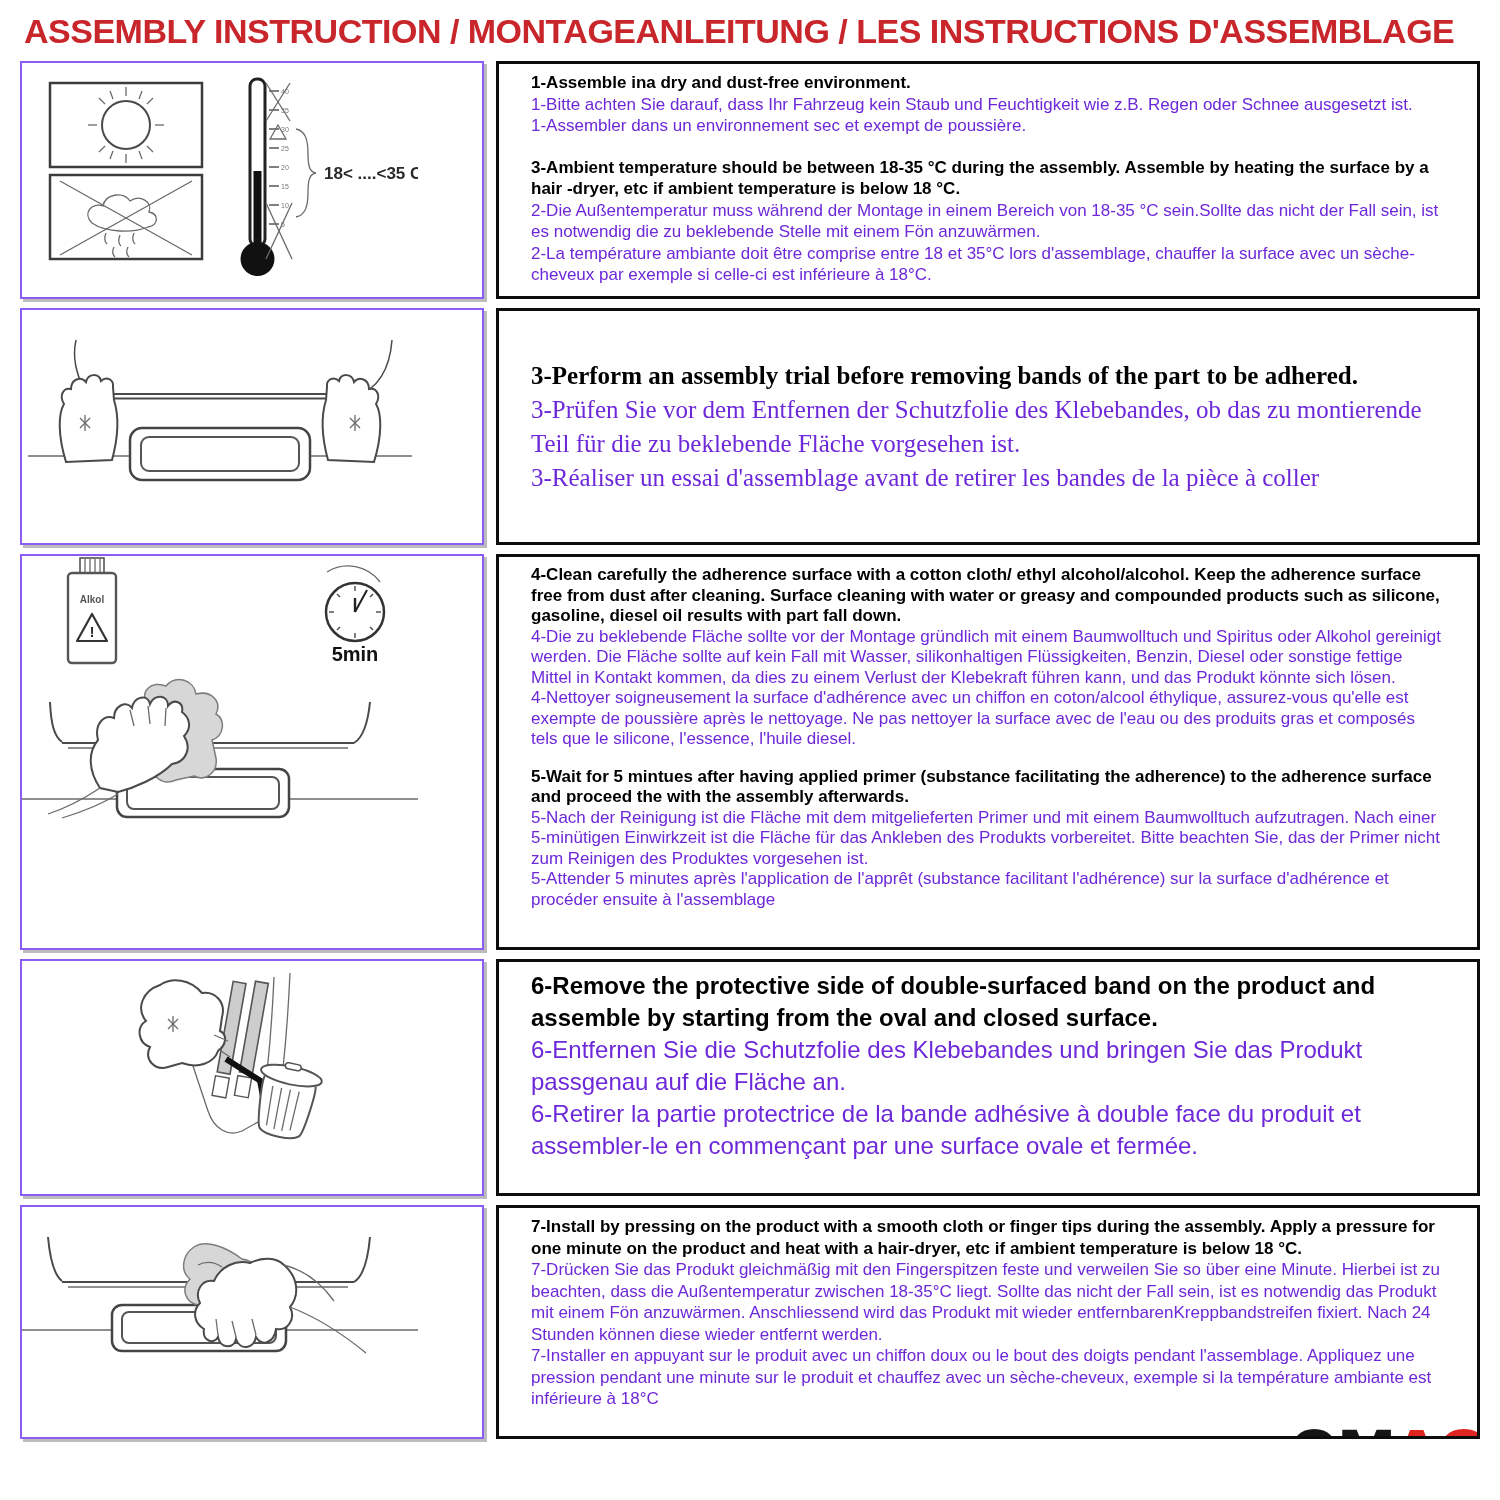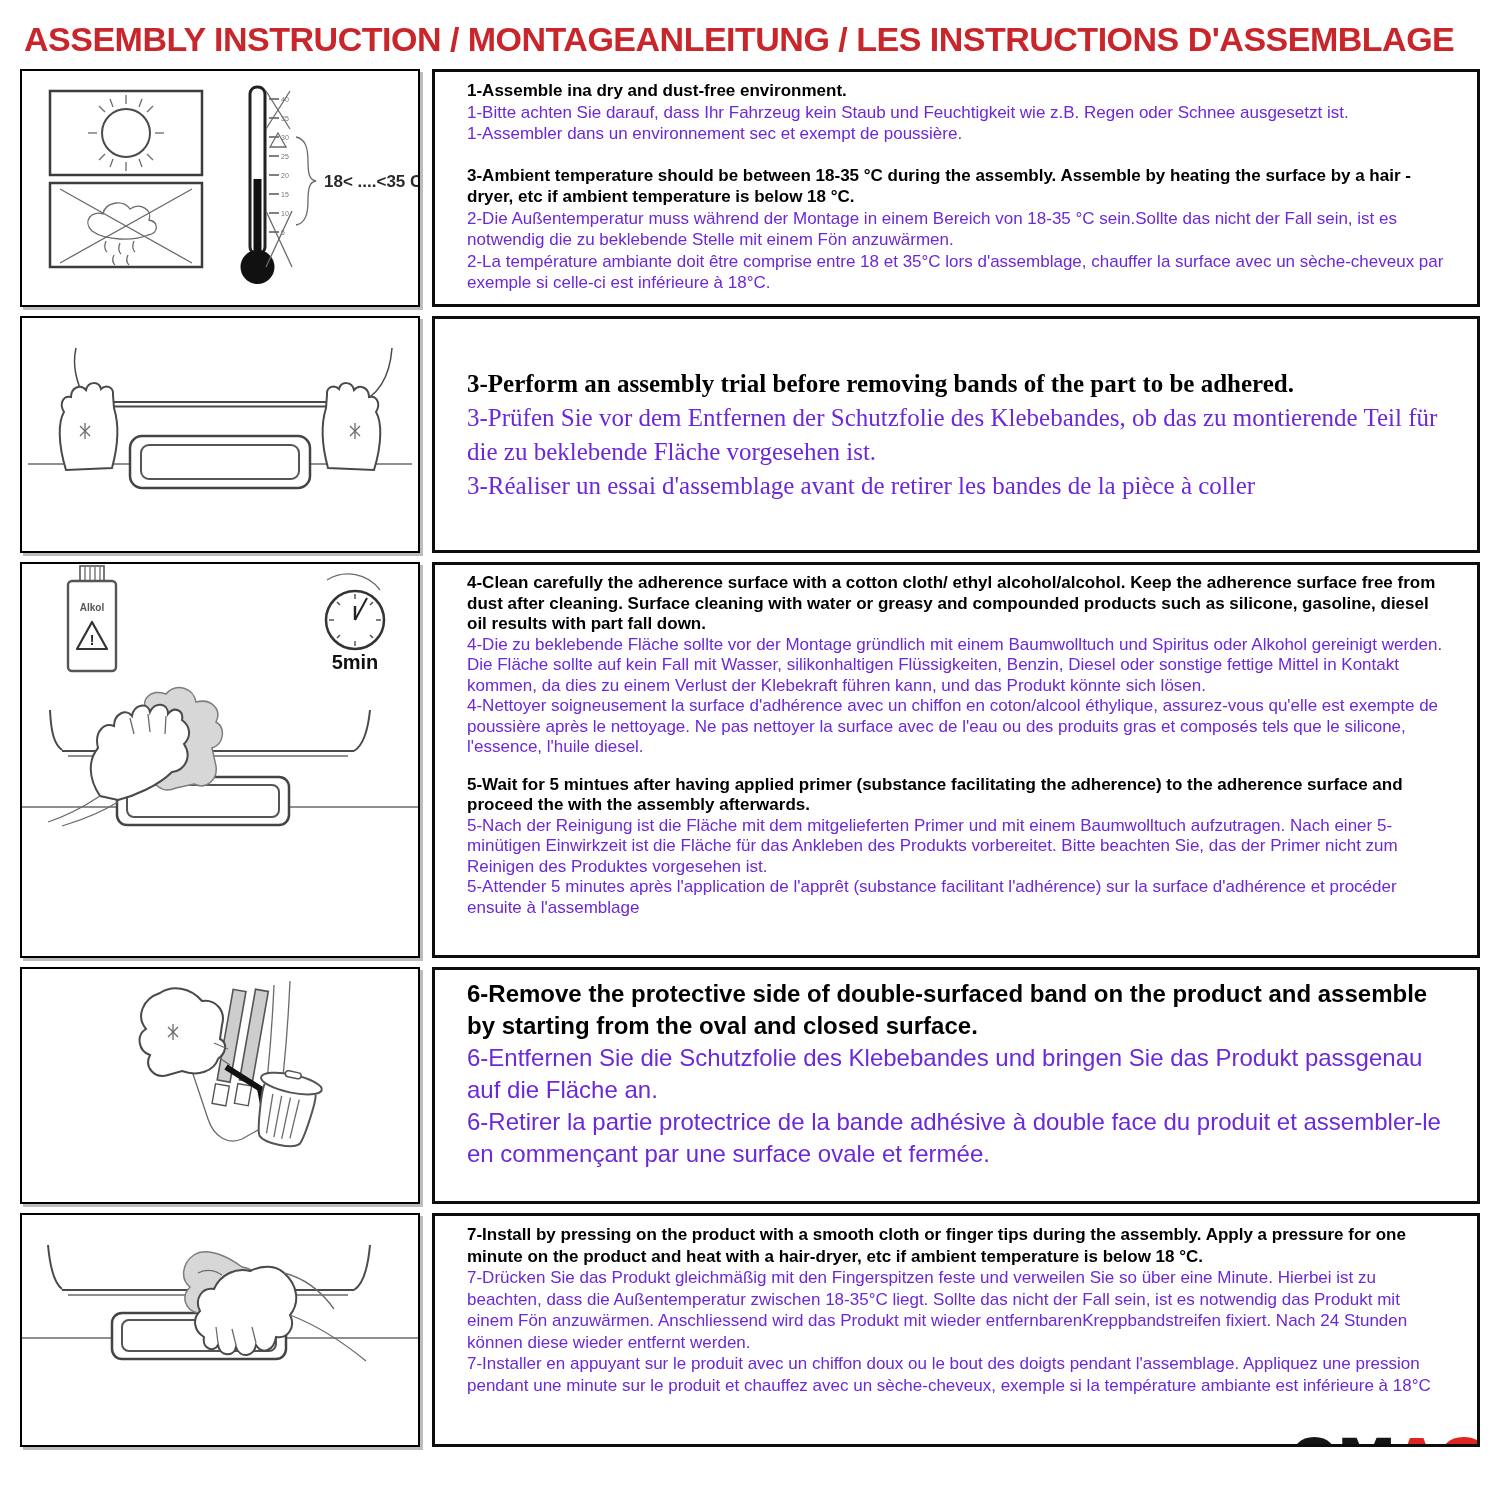--- a/index.html
+++ b/index.html
@@ -1,21 +1,21 @@
 <!DOCTYPE html>
 <html><head>
 <meta charset="utf-8">
 <style>
   html,body{margin:0;padding:0;background:#fff;}
   body{width:1500px;height:1500px;overflow:hidden;position:relative;
        font-family:"Liberation Sans",sans-serif;color:#1e1e1e;}
-  h1.title{margin:20px 20px 10px 24px;font-size:34px;font-weight:800;letter-spacing:-0.5px;
+  h1.title{margin:12px 20px 10px 24px;font-size:34px;font-weight:800;letter-spacing:-0.5px;
        color:#c9262c;white-space:nowrap;}
   .row{display:flex;gap:12px;margin:0 20px 9px 20px;align-items:stretch;}
-  .illus{width:400px;flex:none;border:2px solid #000000;background:#fff;
+  .illus{width:464px;flex:none;border:2px solid #8b5cf6;background:#fff;
        box-shadow:3px 3px 0 0 #bcbcbc;box-sizing:border-box;overflow:hidden;}
   .illus svg{display:block;}
   .textbox{flex:1;border:3px solid #0d0d0d;background:#fff;box-sizing:border-box;
        padding:8px 32px;overflow:hidden;}
   .textbox p{margin:0;font-size:17px;line-height:21.5px;color:#6d28d9;}
   .textbox p.b{font-weight:700;color:#000;}
   .gap{height:20px;}
   .r2box{display:flex;flex-direction:column;justify-content:center;font-family:Liberation Serif, serif;}
   .r2box p{font-size:25px;line-height:34px;}
   .r3box p{line-height:20.5px;}

